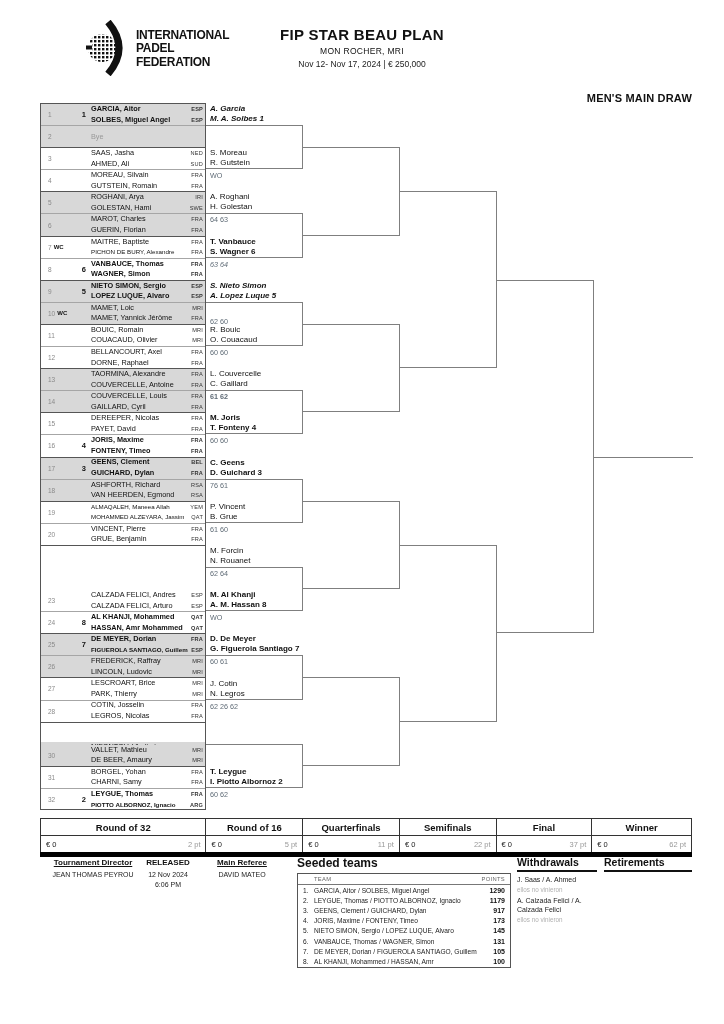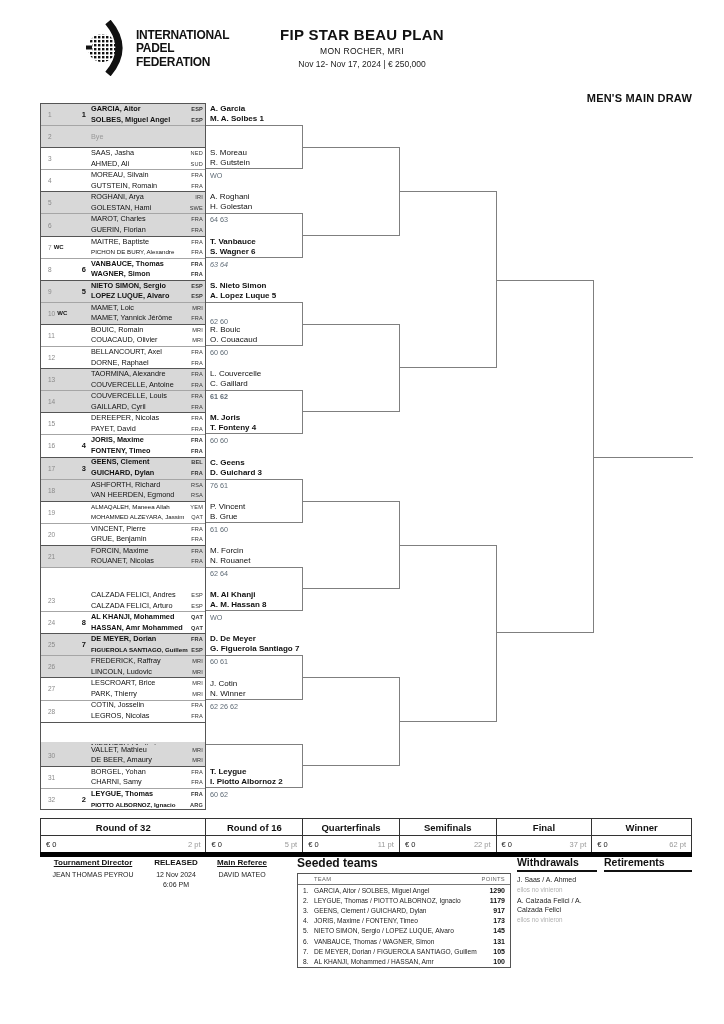--- a/index.html
+++ b/index.html
@@ -396,35 +396,20 @@
             <div class="pline">
               <span class="pname">VINCENT, Pierre</span>
               <span class="pnat">FRA</span>
             </div>
             <div class="pline">
               <span class="pname">GRUE, Benjamin</span>
               <span class="pnat">FRA</span>
             </div>
           </div>
         </div>
-        <div class="slot shaded" style="top: 441.88px; height: 22.094px; border-bottom: 1px solid rgb(166, 166, 166);">
-          <span class="numcell">
-            <span class="num">21</span>
-          </span>
-          <div class="names">
-            <div class="pline">
-              <span class="pname">FORCIN, Maxime</span>
-              <span class="pnat">FRA</span>
-            </div>
-            <div class="pline">
-              <span class="pname">ROUANET, Nicolas</span>
-              <span class="pnat">FRA</span>
-            </div>
-          </div>
-        </div>
         <div class="slot" style="top: 486.068px; height: 22.094px; border-bottom: 1px solid rgb(166, 166, 166);">
           <span class="numcell">
             <span class="num">23</span>
           </span>
           <div class="names">
             <div class="pline">
               <span class="pname">CALZADA FELICI, Andres</span>
               <span class="pnat">ESP</span>
             </div>
             <div class="pline">
@@ -565,40 +550,40 @@
               <span class="pname">LEYGUE, Thomas</span>
               <span class="pnat">FRA</span>
             </div>
             <div class="pline">
               <span class="pname small">PIOTTO ALBORNOZ, Ignacio</span>
               <span class="pnat">ARG</span>
             </div>
           </div>
         </div>
       </div>
-      <div class="r16name bold" style="left: 210px; top: 102.094px; height: 22px;">
+      <div class="r16name bold" style="left: 210px; top: 102.094px; height: 22px; font-style: italic;">
         <span>A. Garcia</span>
         <span>M. A. Solbes 1</span>
       </div>
       <div class="r16name" style="left: 210px; top: 146.282px; height: 22px;">
         <span>S. Moreau</span>
         <span>R. Gutstein</span>
       </div>
       <div class="score" style="left: 210px; top: 171.282px;">WO</div>
       <div class="r16name" style="left: 210px; top: 190.47px; height: 22px;">
         <span>A. Roghani</span>
         <span>H. Golestan</span>
       </div>
       <div class="score" style="left: 210px; top: 215.47px;">64 63</div>
       <div class="r16name bold" style="left: 210px; top: 234.658px; height: 22px;">
         <span>T. Vanbauce</span>
         <span>S. Wagner 6</span>
       </div>
       <div class="score" style="left: 210px; top: 259.658px; font-style: italic;">63 64</div>
-      <div class="r16name bold" style="left: 210px; top: 278.846px; height: 22px;">
+      <div class="r16name bold" style="left: 210px; top: 278.846px; height: 22px; font-style: italic;">
         <span>S. Nieto Simon</span>
         <span>A. Lopez Luque 5</span>
       </div>
       <div class="score" style="left: 210px; top: 317px;">62 60</div>
       <div class="r16name" style="left: 210px; top: 323.034px; height: 22px;">
         <span>R. Bouic</span>
         <span>O. Couacaud</span>
       </div>
       <div class="score" style="left: 210px; top: 348.034px;">60 60</div>
       <div class="r16name" style="left: 210px; top: 367.222px; height: 22px;">
@@ -631,21 +616,21 @@
         <span>A. M. Hassan 8</span>
       </div>
       <div class="score" style="left: 210px; top: 613.162px;">WO</div>
       <div class="r16name bold" style="left: 210px; top: 632.35px; height: 22px;">
         <span>D. De Meyer</span>
         <span>G. Figuerola Santiago 7</span>
       </div>
       <div class="score" style="left: 210px; top: 657.35px;">60 61</div>
       <div class="r16name" style="left: 210px; top: 676.538px; height: 22px;">
         <span>J. Cotin</span>
-        <span>N. Winner</span>
+        <span>N. Legros</span>
       </div>
       <div class="score" style="left: 210px; top: 701.538px;">62 26 62</div>
       <div class="r16name bold" style="left: 210px; top: 764.914px; height: 22px;">
         <span>T. Leygue</span>
         <span>I. Piotto Albornoz 2</span>
       </div>
       <div class="score" style="left: 210px; top: 789.914px;">60 62</div>
       <div class="box" style="left: 206px; width: 97px; top: 125.094px; height: 44.188px;"></div>
       <div class="box" style="left: 206px; width: 97px; top: 213.47px; height: 44.188px;"></div>
       <div class="box" style="left: 206px; width: 97px; top: 301.846px; height: 44.188px;"></div>
@@ -700,21 +685,21 @@
         </div>
       </div>
     </div>
   <div id="blackbar"></div>
 
   <div id="officials">
       <div class="off" style="left: 38px; top: 858px; width: 110px;">
         <div class="off-label">Tournament Director</div>
         <div class="off-line">JEAN THOMAS PEYROU</div>
       </div>
-      <div class="off" style="left: 148px; top: 858px; width: 56px;">
+      <div class="off" style="left: 140px; top: 858px; width: 56px;">
         <div class="off-label nound">RELEASED</div>
         <div class="off-line">12 Nov 2024</div>
         <div class="off-line">6:06 PM</div>
       </div>
       <div class="off" style="left: 210px; top: 858px; width: 64px;">
         <div class="off-label">Main Referee</div>
         <div class="off-line">DAVID MATEO</div>
       </div>
     </div>
 

